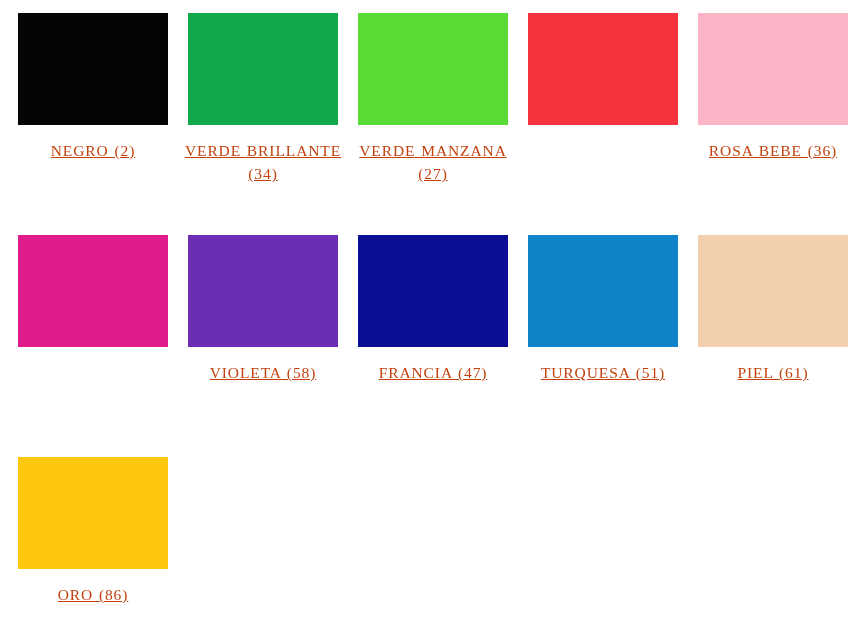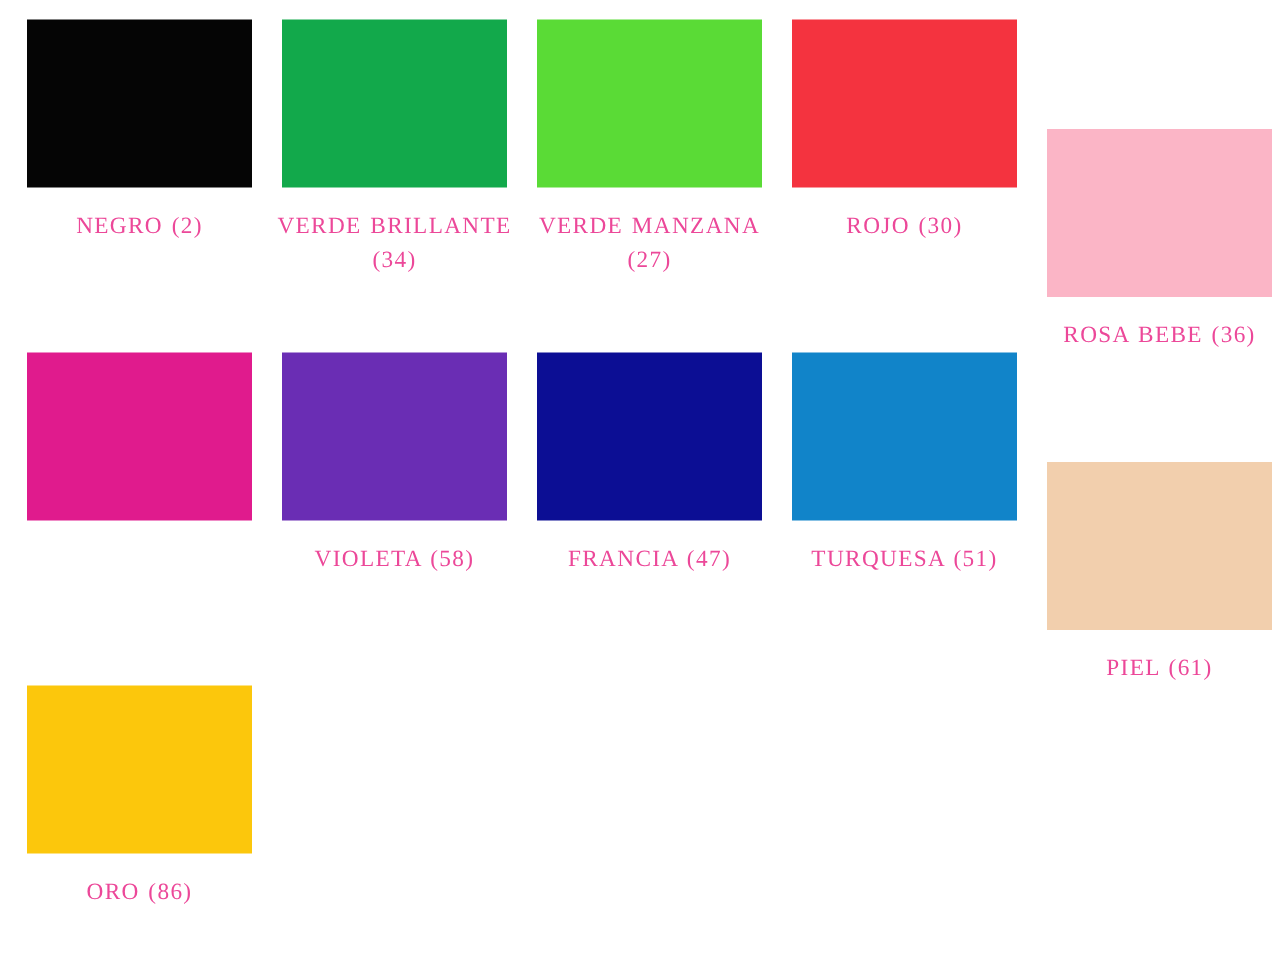--- a/index.html
+++ b/index.html
@@ -27,21 +27,20 @@
   .swatch-cell {
     width: 150px;
     margin-right: 20px;
     margin-bottom: 0;
     display: flex;
     flex-direction: column;
     align-items: center;
   }
   .swatch-cell.last-in-row {
     margin-right: 0;
-    justify-content: flex-end;
   }
 
   
   .row-1 .swatch-cell { height: 222px; }
   .row-2 .swatch-cell { height: 222px; }
 
   .swatch-chip {
     width: 150px;
     height: 112px;
     display: block;
@@ -49,22 +48,23 @@
   }
 
   .swatch-label {
     margin-top: 14px;
     width: 168px;
     text-align: center;
     font-size: 15.5px;
     line-height: 23px;
     letter-spacing: 0.9px;
     font-family: "Liberation Serif", "DejaVu Serif", serif;
-    color: #ec4899;
+    color: #c2410c;
     word-spacing: 1px;
+    text-decoration: underline;
   }
 
   .grid-row {
     display: flex;
     width: 850px;
   }
   .grid-row + .grid-row {
     margin-top: 0;
   }
 </style>
@@ -81,21 +81,20 @@
     <div class="swatch-cell">
       <span class="swatch-chip" style="background-color: rgb(18, 169, 75);"></span>
       <span class="swatch-label">VERDE BRILLANTE (34)</span>
     </div>
     <div class="swatch-cell">
       <span class="swatch-chip" style="background-color: rgb(90, 219, 54);"></span>
       <span class="swatch-label">VERDE MANZANA (27)</span>
     </div>
     <div class="swatch-cell">
       <span class="swatch-chip" style="background-color: rgb(244, 51, 63);"></span>
-      <span class="swatch-label">ROJO (30)</span>
     </div>
     <div class="swatch-cell last-in-row">
       <span class="swatch-chip" style="background-color: rgb(251, 181, 198);"></span>
       <span class="swatch-label">ROSA BEBE (36)</span>
     </div>
   </div>
 
   <div class="grid-row row-2">
     <div class="swatch-cell">
       <span class="swatch-chip" style="background-color: rgb(224, 27, 141);"></span>

